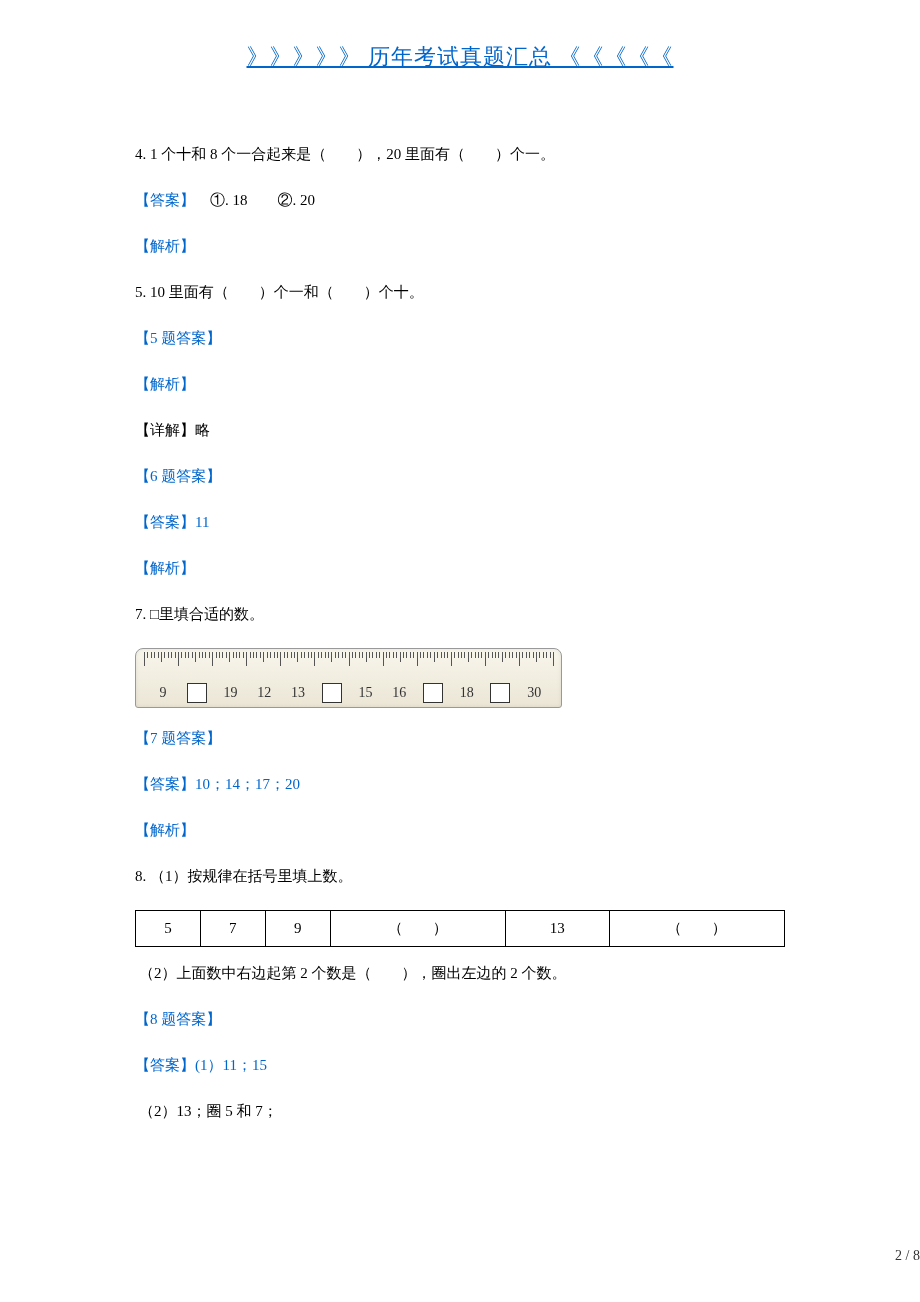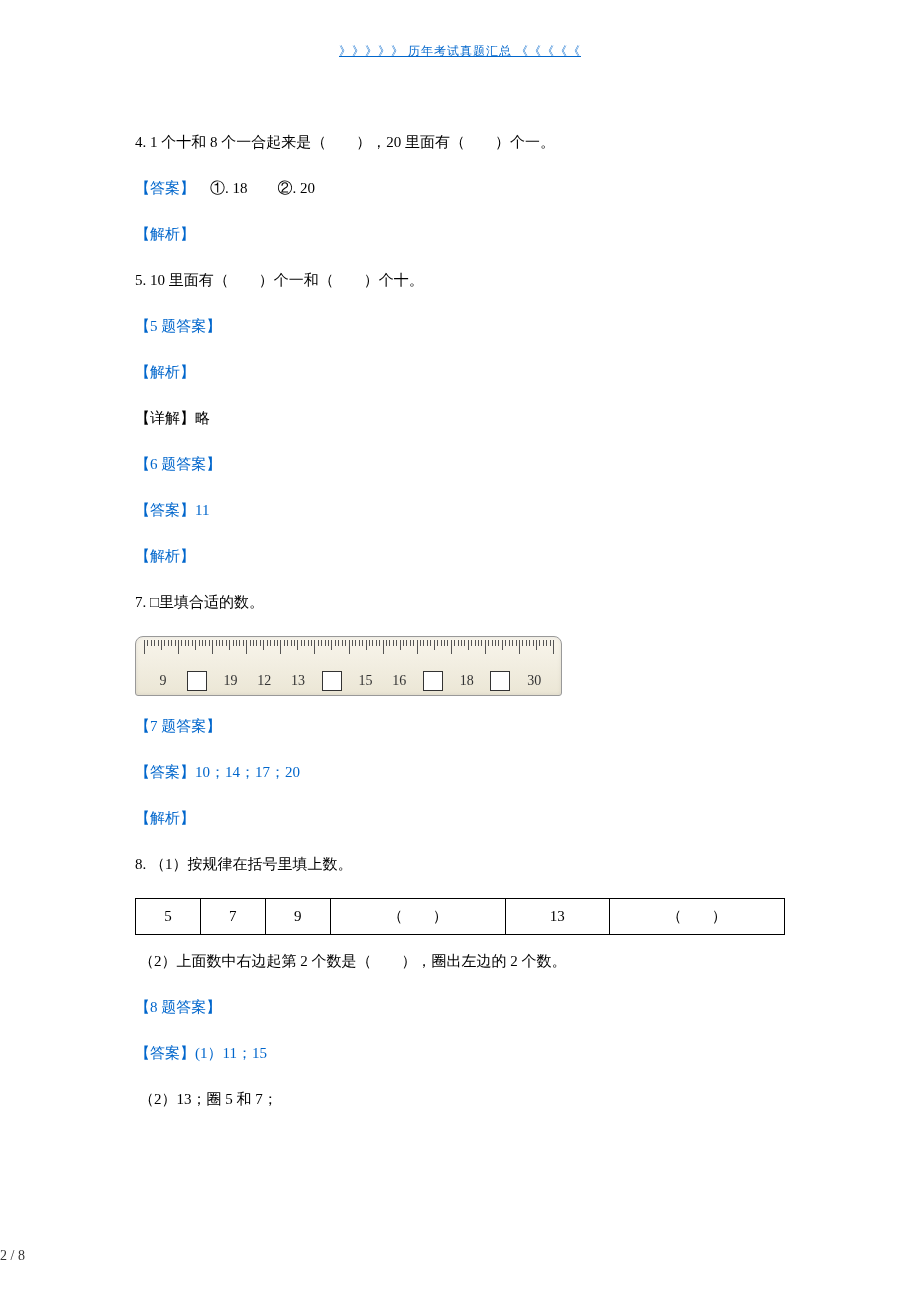--- a/index.html
+++ b/index.html
@@ -15,21 +15,21 @@
     .page {
       padding: 42px 135px 0 135px;
     }
     .header-link {
       text-align: center;
       margin-bottom: 70px;
     }
     .header-link span {
       color: #0066cc;
       text-decoration: underline;
-      font-size: 12px;
+      font-size: 22px;
       letter-spacing: 1px;
     }
     .line {
       margin-bottom: 22px;
       line-height: 1.6;
     }
     .q-text { color: #000; }
     .blue { color: #0066cc; }
     .ruler-wrap {
       margin: 8px 0 18px 0;
@@ -91,21 +91,21 @@
     table.q8 td {
       border: 1px solid #000;
       text-align: center;
       padding: 8px 4px;
       font-size: 15px;
     }
     .footer {
       position: absolute;
       bottom: 38px;
       width: 920px;
-      text-align: left;
+      text-align: right;
       font-size: 14px;
       color: #333;
       left: 0;
     }
     .indent { padding-left: 4px; }
   </style>
 </head>
 <body>
 
 <div class="page">

